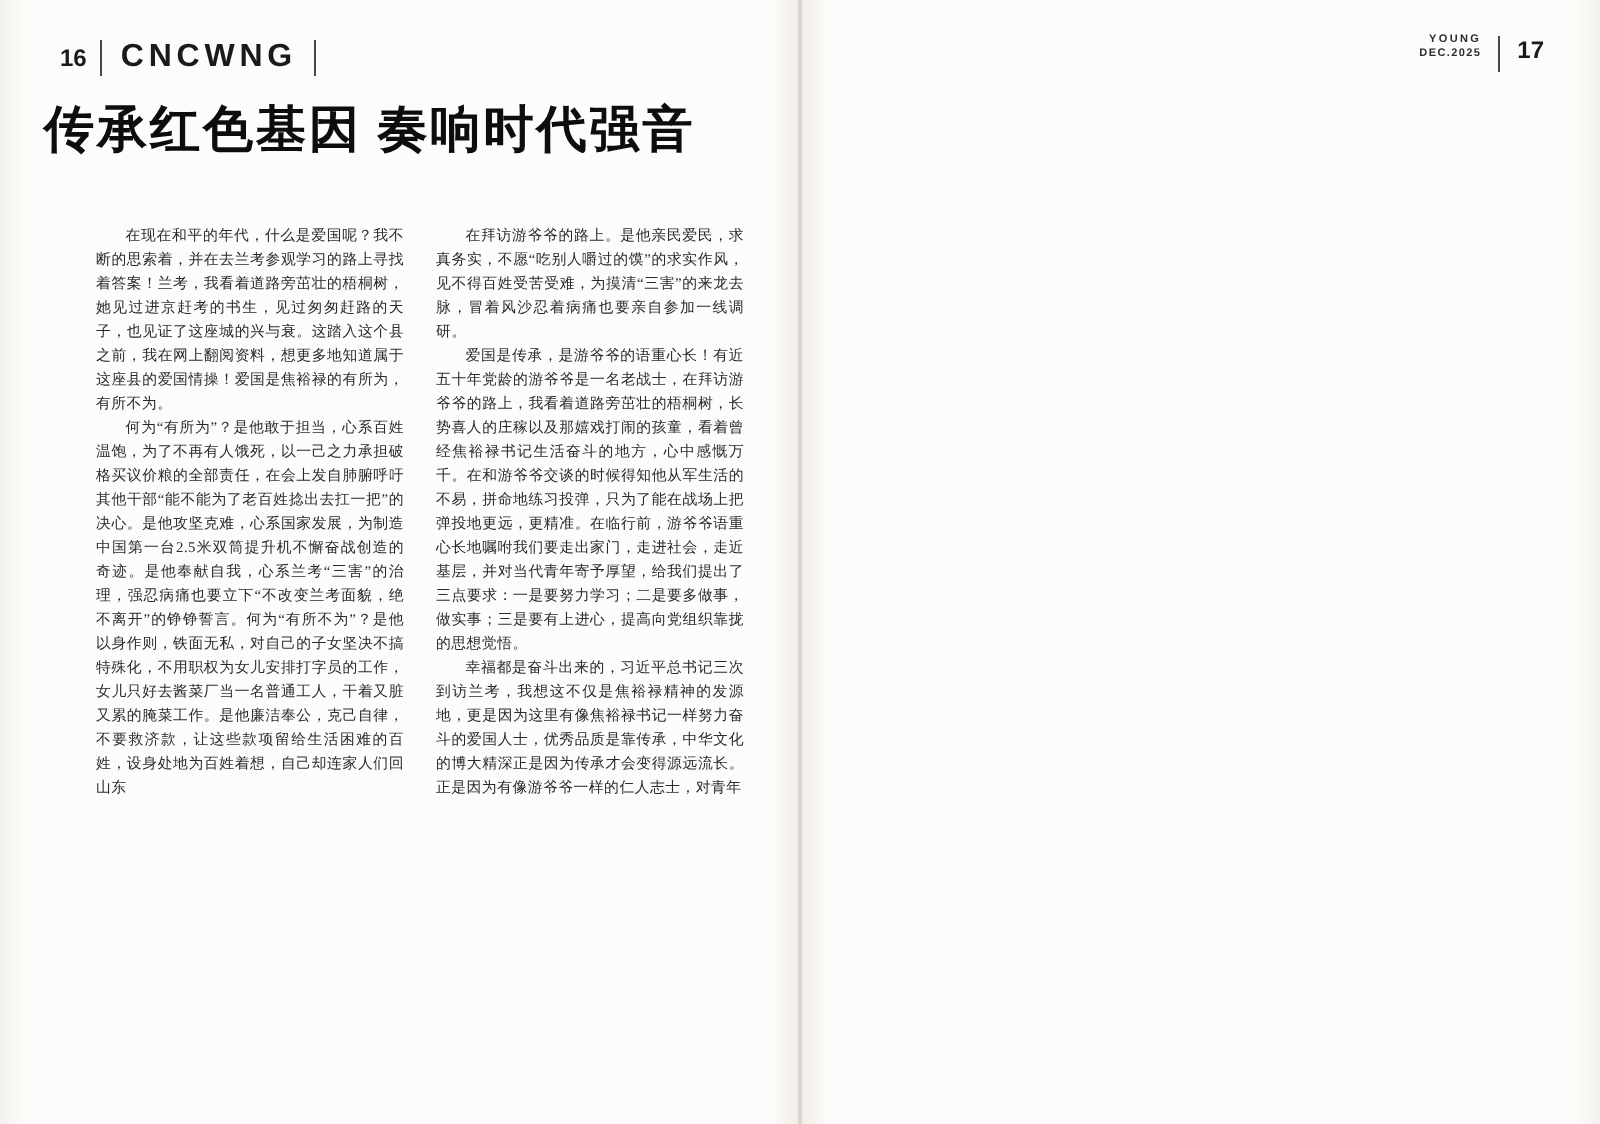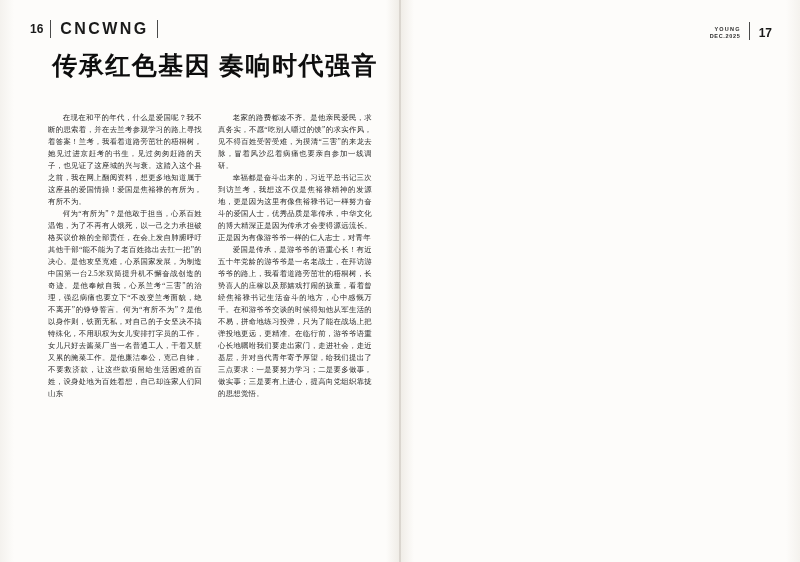--- a/index.html
+++ b/index.html
@@ -84,21 +84,21 @@
     letter-spacing: 1px;
     white-space: nowrap;
   }
 
   
   .hdr-right {
     position: absolute;
     right: 28px;
     top: 18px;
     display: flex;
-    align-items: flex-end;
+    align-items: flex-start;
     height: 22px;
   }
   .hdr-right .mast {
     text-align: right;
     padding-right: 8px;
     line-height: 1.05;
   }
   .hdr-right .mast .m1 {
     font-family: "Liberation Sans", sans-serif;
     font-size: 5.5px;
@@ -123,21 +123,21 @@
     color: #1a1a1a;
     padding-left: 9px;
   }
 
   
   .title-wrap {
     position: absolute;
     left: 22px;
     top: 52px;
     width: 356px;
-    text-align: right;
+    text-align: left;
   }
   .art-title {
     font-size: 25px;
     font-weight: 700;
     letter-spacing: 1.5px;
     color: #0d0d0d;
     line-height: 1.1;
     white-space: nowrap;
   }
   .byline {
@@ -186,23 +186,23 @@
     <div class="title-wrap">
       <div class="art-title">传承红色基因 奏响时代强音</div>
     </div>
 
     <div class="col col-1">
       <p>在现在和平的年代，什么是爱国呢？我不断的思索着，并在去兰考参观学习的路上寻找着答案！兰考，我看着道路旁茁壮的梧桐树，她见过进京赶考的书生，见过匆匆赶路的天子，也见证了这座城的兴与衰。这踏入这个县之前，我在网上翻阅资料，想更多地知道属于这座县的爱国情操！爱国是焦裕禄的有所为，有所不为。</p>
       <p>何为“有所为”？是他敢于担当，心系百姓温饱，为了不再有人饿死，以一己之力承担破格买议价粮的全部责任，在会上发自肺腑呼吁其他干部“能不能为了老百姓捻出去扛一把”的决心。是他攻坚克难，心系国家发展，为制造中国第一台2.5米双筒提升机不懈奋战创造的奇迹。是他奉献自我，心系兰考“三害”的治理，强忍病痛也要立下“不改变兰考面貌，绝不离开”的铮铮誓言。何为“有所不为”？是他以身作则，铁面无私，对自己的子女坚决不搞特殊化，不用职权为女儿安排打字员的工作，女儿只好去酱菜厂当一名普通工人，干着又脏又累的腌菜工作。是他廉洁奉公，克己自律，不要救济款，让这些款项留给生活困难的百姓，设身处地为百姓着想，自己却连家人们回山东</p>
     </div>
 
     <div class="col col-2">
-      <p>老家的路费都凑不齐。是他亲民爱民，求真务实，不愿“吃别人嚼过的馍”的求实作风，见不得百姓受苦受难，为摸清“三害”的来龙去脉，冒着风沙忍着病痛也要亲自参加一线调研。</p>
+      <p>在拜访游爷爷的路上。是他亲民爱民，求真务实，不愿“吃别人嚼过的馍”的求实作风，见不得百姓受苦受难，为摸清“三害”的来龙去脉，冒着风沙忍着病痛也要亲自参加一线调研。</p>
+      <p>爱国是传承，是游爷爷的语重心长！有近五十年党龄的游爷爷是一名老战士，在拜访游爷爷的路上，我看着道路旁茁壮的梧桐树，长势喜人的庄稼以及那嬉戏打闹的孩童，看着曾经焦裕禄书记生活奋斗的地方，心中感慨万千。在和游爷爷交谈的时候得知他从军生活的不易，拼命地练习投弹，只为了能在战场上把弹投地更远，更精准。在临行前，游爷爷语重心长地嘱咐我们要走出家门，走进社会，走近基层，并对当代青年寄予厚望，给我们提出了三点要求：一是要努力学习；二是要多做事，做实事；三是要有上进心，提高向党组织靠拢的思想觉悟。</p>
       <p>幸福都是奋斗出来的，习近平总书记三次到访兰考，我想这不仅是焦裕禄精神的发源地，更是因为这里有像焦裕禄书记一样努力奋斗的爱国人士，优秀品质是靠传承，中华文化的博大精深正是因为传承才会变得源远流长。正是因为有像游爷爷一样的仁人志士，对青年</p>
-      <p>爱国是传承，是游爷爷的语重心长！有近五十年党龄的游爷爷是一名老战士，在拜访游爷爷的路上，我看着道路旁茁壮的梧桐树，长势喜人的庄稼以及那嬉戏打闹的孩童，看着曾经焦裕禄书记生活奋斗的地方，心中感慨万千。在和游爷爷交谈的时候得知他从军生活的不易，拼命地练习投弹，只为了能在战场上把弹投地更远，更精准。在临行前，游爷爷语重心长地嘱咐我们要走出家门，走进社会，走近基层，并对当代青年寄予厚望，给我们提出了三点要求：一是要努力学习；二是要多做事，做实事；三是要有上进心，提高向党组织靠拢的思想觉悟。</p>
     </div>
   </div>
 
   <div class="page page-right">
 
     <div class="hdr-right">
       <span class="mast">
         <span class="m1">YOUNG</span>
         <span class="m2">DEC.2025</span>
       </span>

